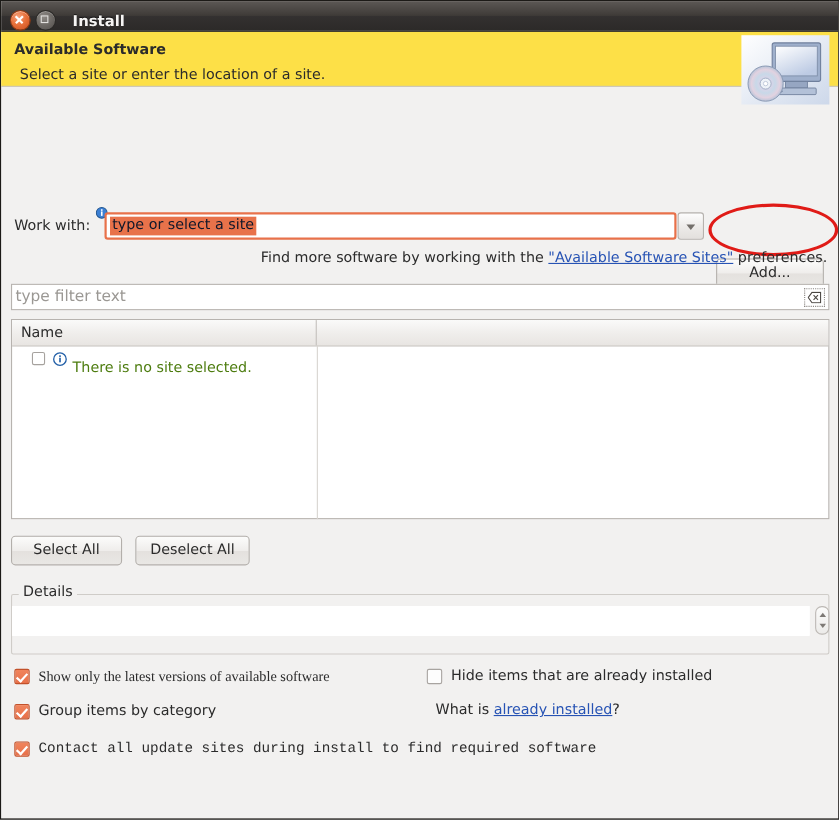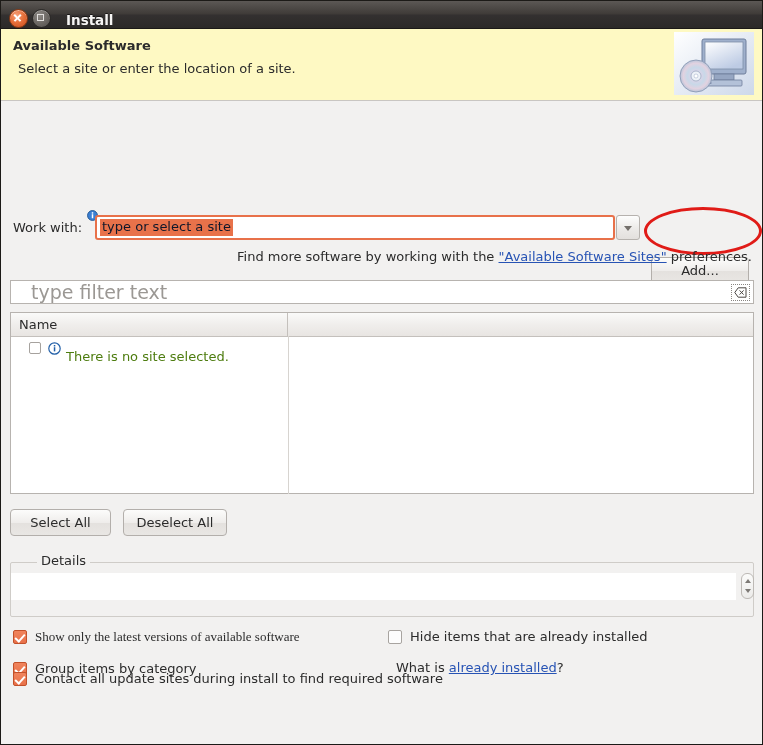--- a/index.html
+++ b/index.html
@@ -70,22 +70,22 @@
     color: #f6f5f4;
     font-size: 13.5px;
     font-weight: bold;
     margin-left: 11px;
     text-shadow: 0 -1px 0 rgba(0,0,0,.6);
   }
 
   
   .banner {
     position: relative;
-    height: 72px;
-    background: #fef9c3;
+    height: 50px;
+    background: #fde047;
     border-bottom: 1px solid #c9c6c2;
     box-sizing: border-box;
     padding-left: 24px;
   }
   .banner-title {
     position: absolute;
     left: 12px; top: 9px;
     font-size: 13px;
     font-weight: bold;
     color: #2b2b2b;
@@ -193,23 +193,23 @@
     position: absolute;
     left: 9px; top: 179px;
     width: 744px; height: 24px;
     background: #fff;
     border: 1px solid #b7b3af;
     box-sizing: border-box;
     display: flex;
     align-items: center;
   }
   .filter-ph {
-    font-size: 19px;
+    font-size: 14px;
     color: #9b9894;
-    padding-left: 20px;
+    padding-left: 3px;
   }
   .filter-clear {
     position: absolute;
     right: 3px; top: 3px;
     width: 19px; height: 17px;
     border: 1px dotted #8a8682;
     box-sizing: border-box;
     display: flex;
     align-items: center;
     justify-content: center;
@@ -293,21 +293,20 @@
     border-radius: 2px;
     box-sizing: border-box;
   }
   .details-legend {
     position: absolute;
     left: 16px; top: 452px;
     background: #f2f1f0;
     padding: 0 4px;
     font-size: 13px;
     color: #2b2b2b;
-    margin-left: 20px;
   }
   .details-field {
     position: absolute;
     left: 10px; top: 472px;
     width: 725px; height: 27px;
     background: #fff;
     border: 1px solid #ffffff;
     box-sizing: border-box;
   }
   .details-spinner {
@@ -353,21 +352,21 @@
     transform: rotate(42deg);
   }
   .cb.off {
     background: #fdfdfd;
     border: 1px solid #a8a4a0;
   }
   .opt-label { font-size: 13px; color: #2b2b2b; }
 
   #opt-latest    { left: 12px;  top: 528px; font-family: Liberation Serif, serif; }
   #opt-group     { left: 12px;  top: 560px; }
-  #opt-contact   { left: 12px;  top: 570px; }
+  #opt-contact   { left: 12px;  top: 594px; font-family: Liberation Mono, monospace; }
   #opt-hide      { left: 387px; top: 528px; }
   .whatis {
     position: absolute;
     left: 395px; top: 559px;
     font-size: 13px;
     color: #2b2b2b;
   }
 </style>
 </head>
 <body>

